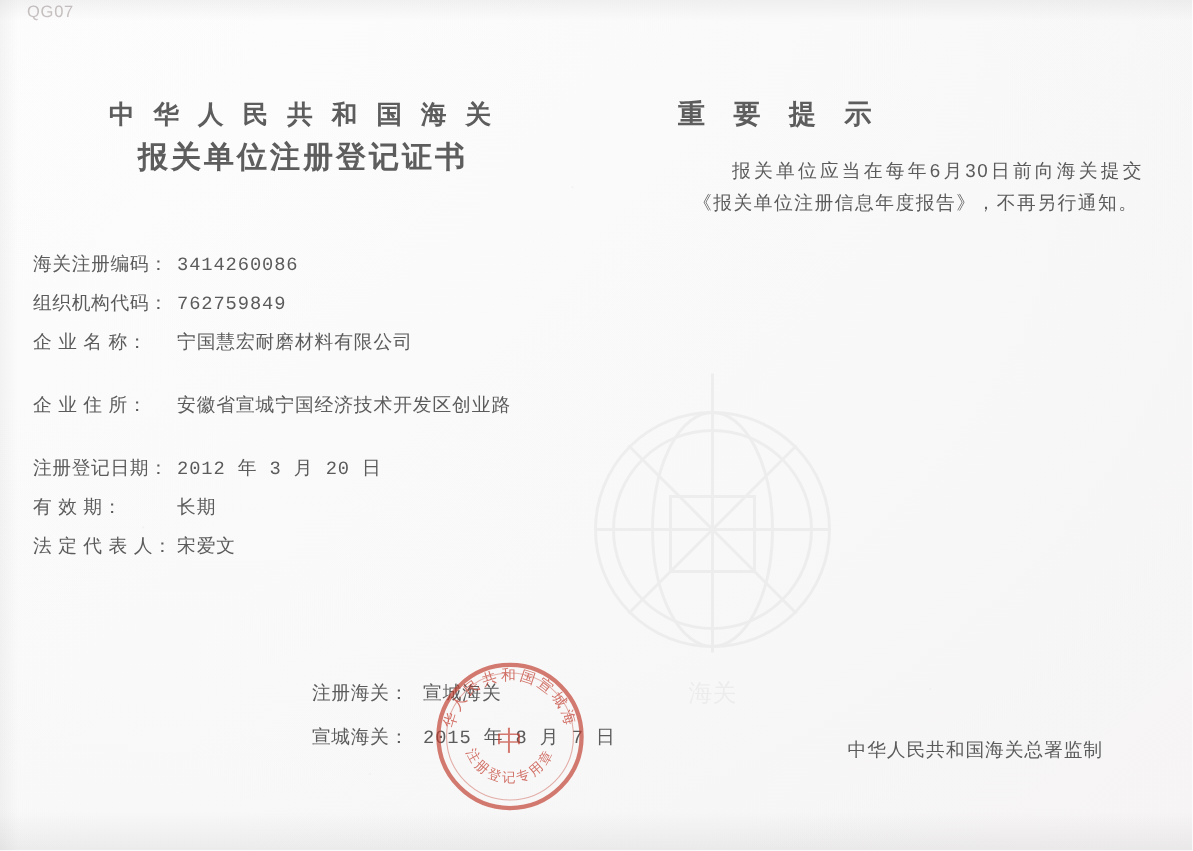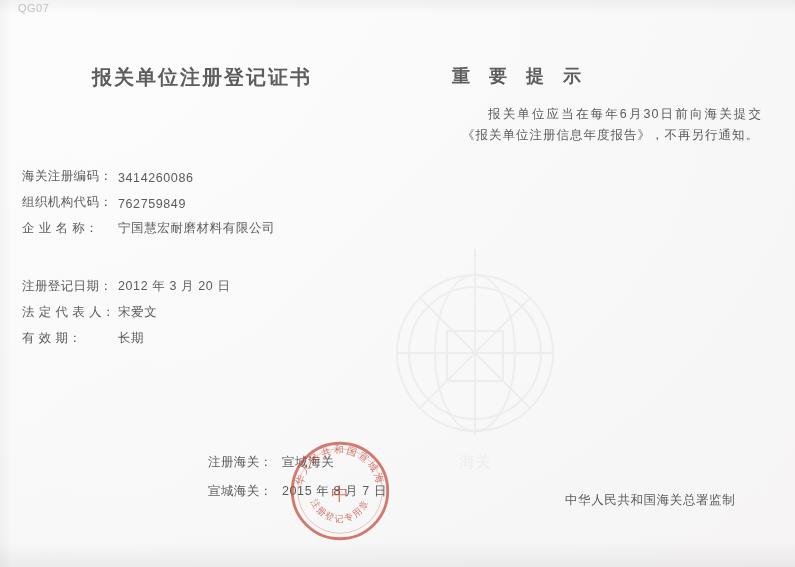--- a/index.html
+++ b/index.html
@@ -115,34 +115,34 @@
 
   
   .fields {
     position: absolute;
     left: 22px;
     top: 168px;
     width: 400px;
   }
   .field-row {
     display: flex;
-    align-items: flex-end;
+    align-items: center;
     margin-bottom: 9px;
   }
   .field-label {
     width: 96px;
     flex: 0 0 96px;
     font-family: "Liberation Sans", sans-serif;
     font-size: 12.5px;
     color: #5b5b5b;
     letter-spacing: 0.4px;
     white-space: nowrap;
   }
   .field-value {
-    font-family: Liberation Sans, sans-serif;
+    font-family: Liberation Mono, monospace;
     font-size: 12.5px;
     color: #5b5b5b;
     letter-spacing: 0.6px;
     white-space: nowrap;
   }
   .gap-big { height: 16px; }
 
   
   .reg-block {
     position: absolute;
@@ -207,20 +207,21 @@
       <path d="M92 96 L148 96 L148 146 L92 146 Z"></path>
       <path d="M120 14 L120 40"></path>
       <ellipse cx="120" cy="118" rx="40" ry="78"></ellipse>
     </g>
     <text x="120" y="232" text-anchor="middle" font-size="16" fill="#8a8a8a" font-family="'Liberation Sans', sans-serif">海关</text>
   </svg>
 
   <div class="corner-code">QG07</div>
 
   <div class="title-left">
+    <div class="line1">中 华 人 民 共 和 国 海 关</div>
     <div class="line2">报关单位注册登记证书</div>
   </div>
 
   <div class="title-right">重 要 提 示</div>
 
   <div class="notice">报关单位应当在每年6月30日前向海关提交《报关单位注册信息年度报告》，不再另行通知。</div>
 
   <div class="fields">
 
     <div class="field-row">
@@ -233,37 +234,41 @@
       <div class="field-value">762759849</div>
     </div>
 
     <div class="field-row">
       <div class="field-label">企 业 名 称：</div>
       <div class="field-value">宁国慧宏耐磨材料有限公司</div>
     </div>
 
     <div class="gap-big"></div>
 
+    <div class="field-row">
+      <div class="field-label">企 业 住 所：</div>
+      <div class="field-value">安徽省宣城宁国经济技术开发区创业路</div>
+    </div>
 
     <div class="gap-big"></div>
 
 
     <div class="field-row">
       <div class="field-label">注册登记日期：</div>
       <div class="field-value">2012 年 3 月 20 日</div>
     </div>
 
     <div class="field-row">
+      <div class="field-label">有  效  期：</div>
+      <div class="field-value">长期</div>
+    </div>
+
+    <div class="field-row">
       <div class="field-label">法 定 代 表 人：</div>
       <div class="field-value">宋爱文</div>
-    </div>
-
-    <div class="field-row">
-      <div class="field-label">有  效  期：</div>
-      <div class="field-value">长期</div>
     </div>
 
   </div>
 
   <div class="reg-block">
     <div class="field-row">
       <div class="field-label">注册海关：</div>
       <div class="field-value">宣城海关</div>
     </div>
     <div class="field-row">

